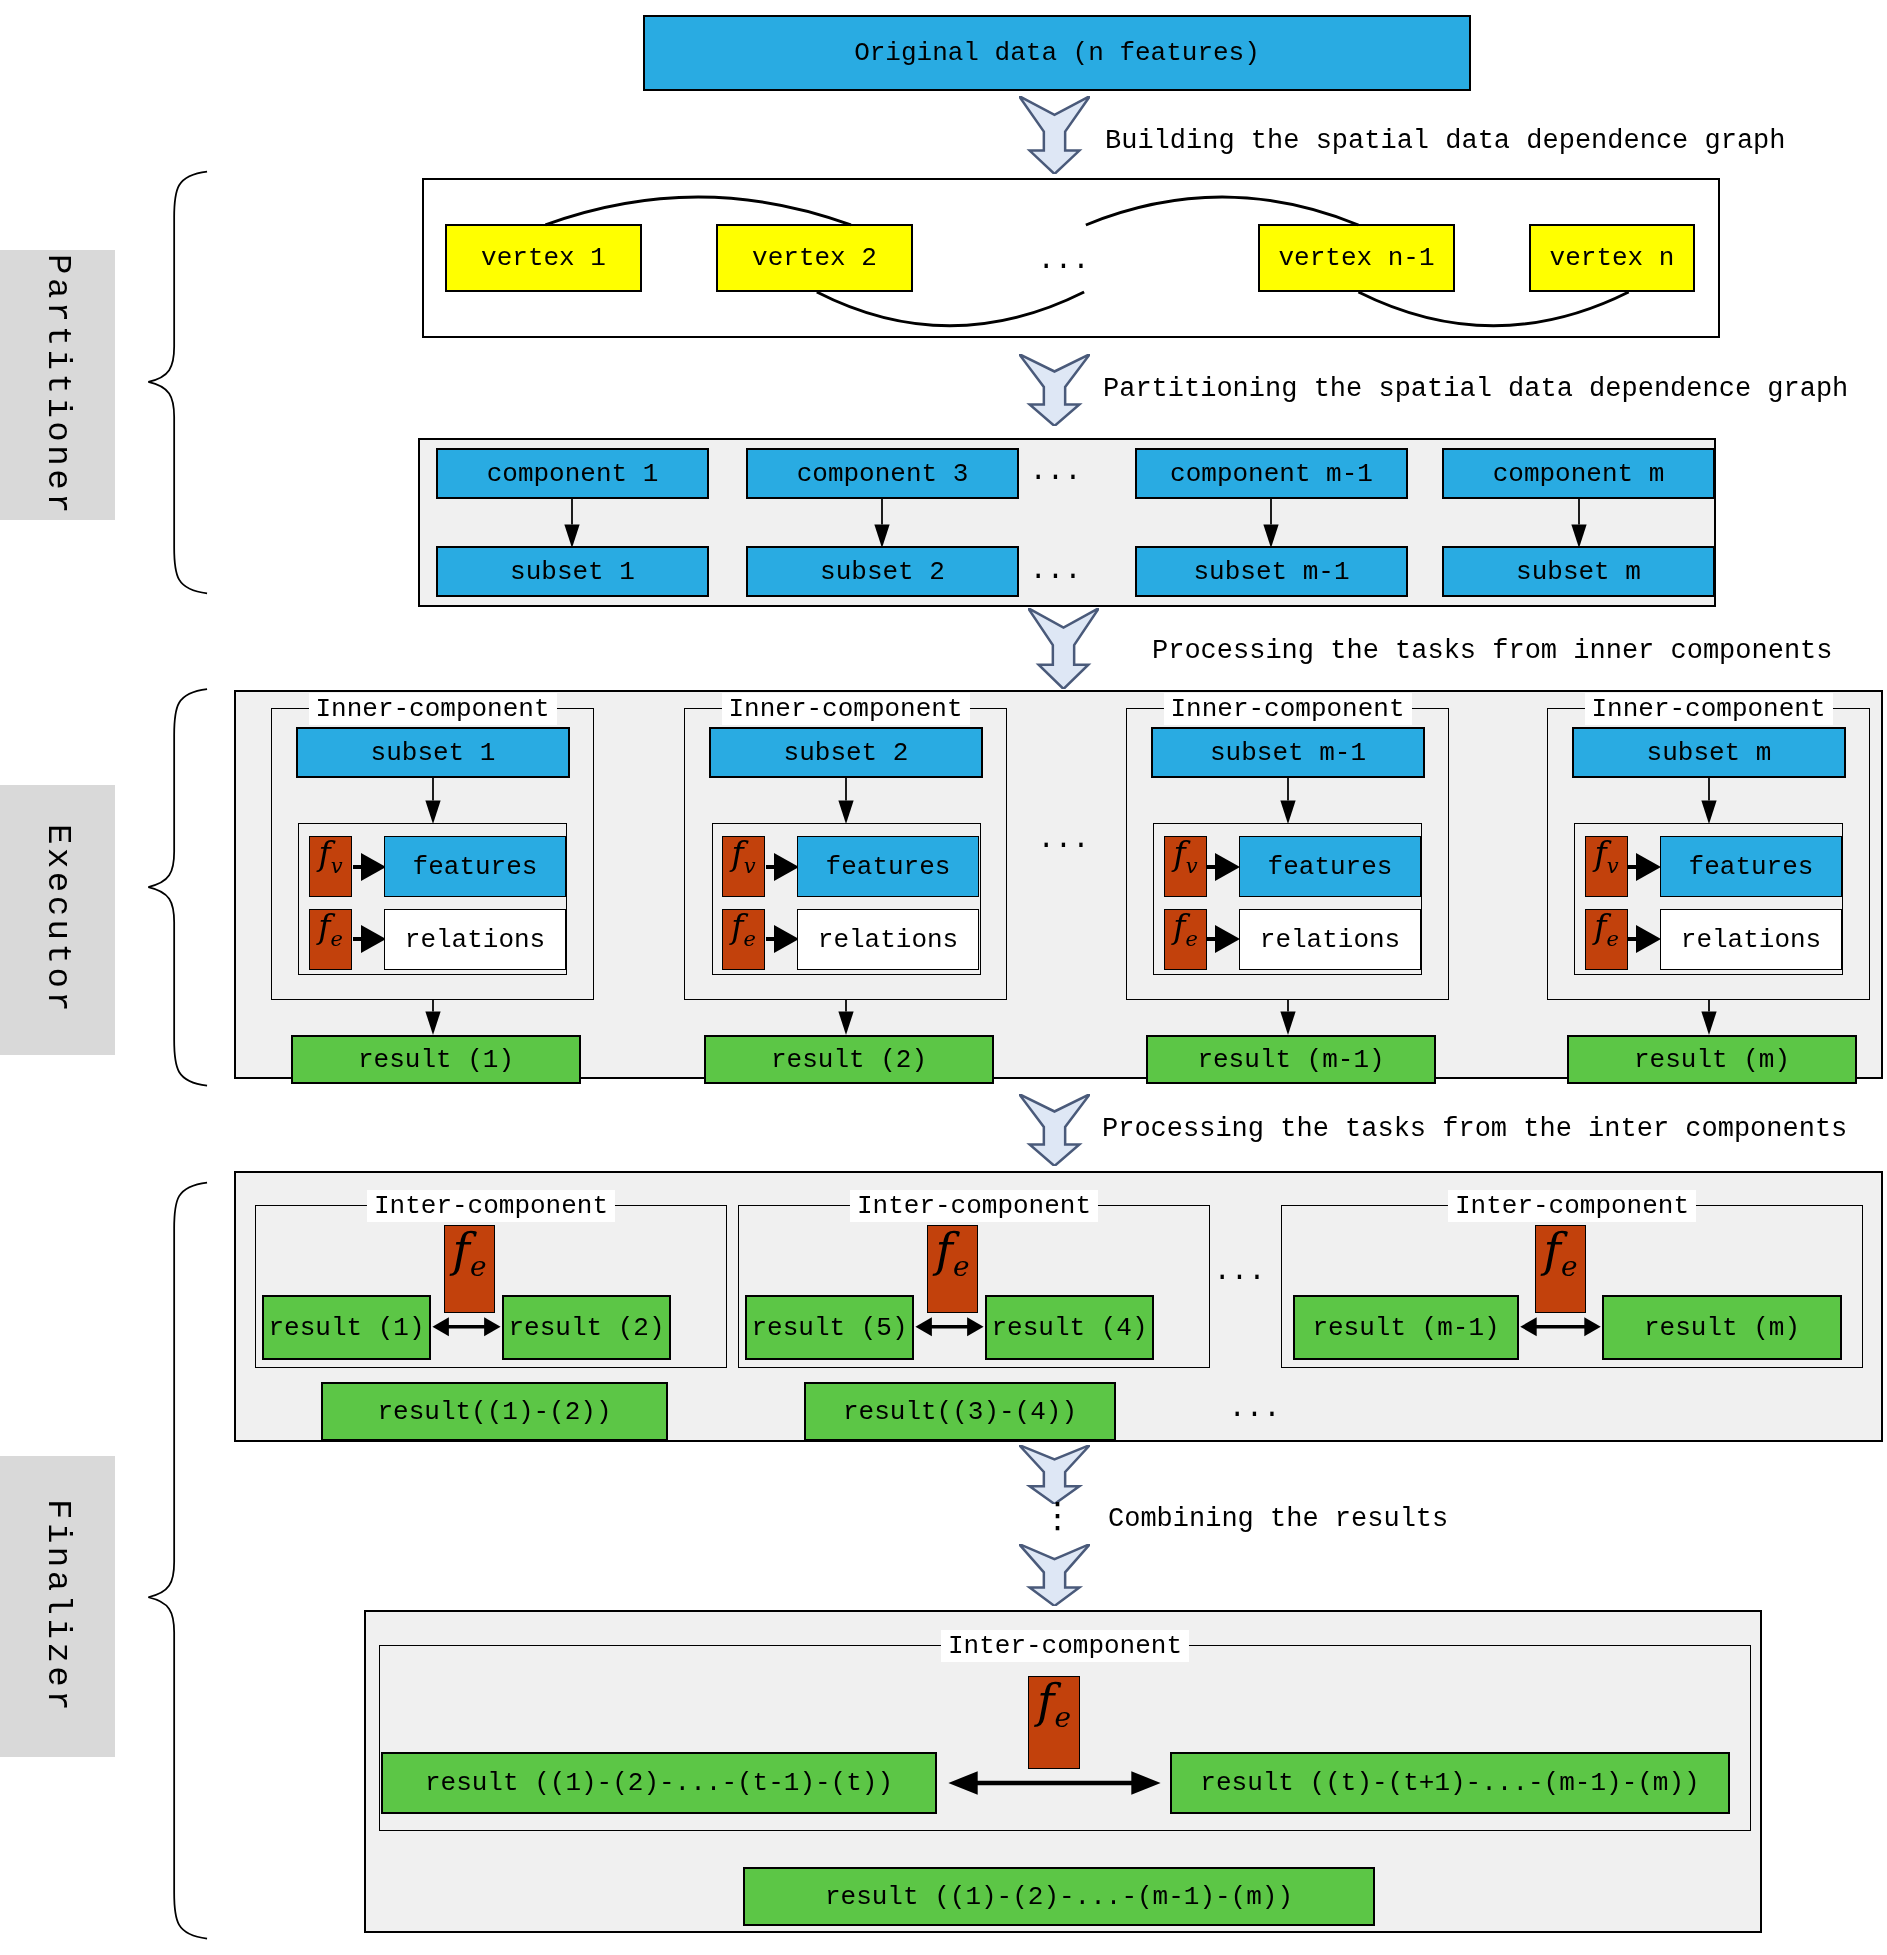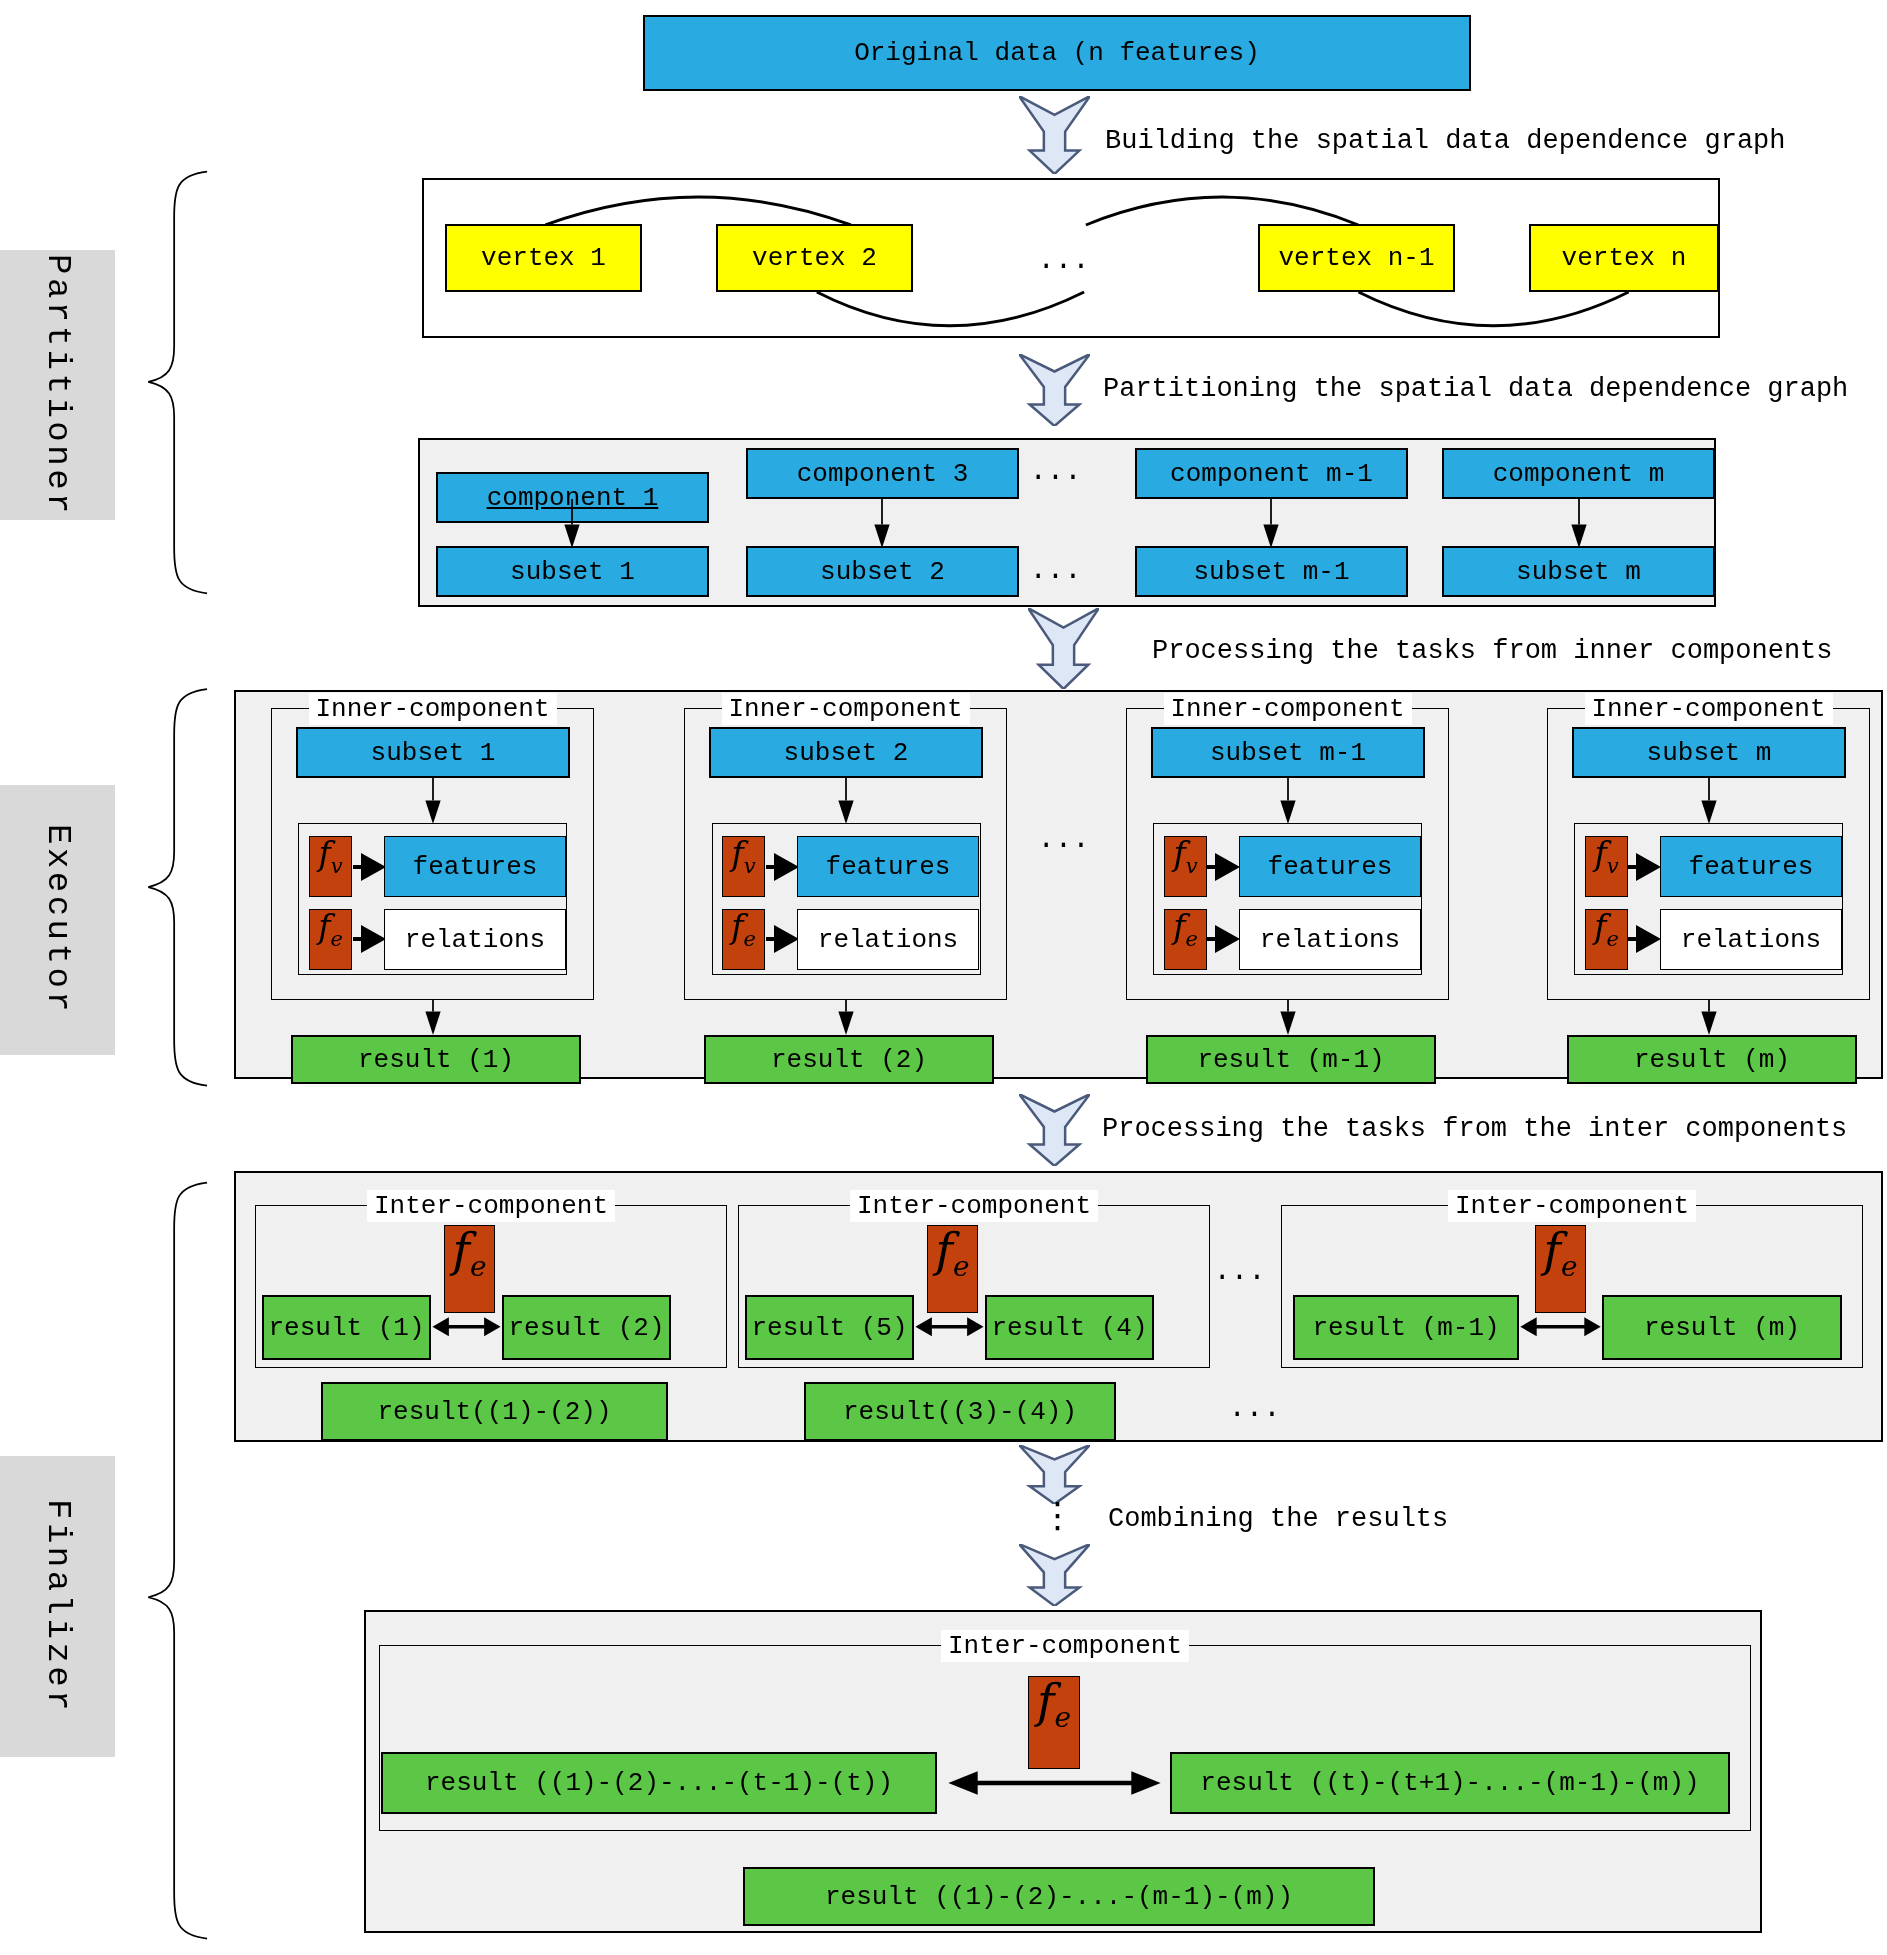--- a/index.html
+++ b/index.html
@@ -88,34 +88,34 @@
   <div class="abs box yellow" style="left:445px;top:224px;width:197px;height:68px;">
     <span>vertex 1</span>
   </div>
   <div class="abs box yellow" style="left:716px;top:224px;width:197px;height:68px;">
     <span>vertex 2</span>
   </div>
   <div class="dots" style="left:1037px;top:246px;">...</div>
   <div class="abs box yellow" style="left:1258px;top:224px;width:197px;height:68px;">
     <span>vertex n-1</span>
   </div>
-  <div class="abs box yellow" style="left:1529px;top:224px;width:190px;height:68px;">
+  <div class="abs box yellow" style="left:1529px;top:224px;width:166px;height:68px;">
     <span>vertex n</span>
   </div>
 
   <div class="fat-arrow" style="left:1019px;top:354px;width:71px;height:72px;">
     <svg viewBox="0 0 120 140" preserveAspectRatio="none">
         <polygon vector-effect="non-scaling-stroke" points="0,0 60,34 120,0 78,64 78,98 102,98 60,140 18,98 42,98 42,64"></polygon>
       </svg>
   </div>
   <div class="steplbl" style="left:1103px;top:374px;">Partitioning the spatial data dependence graph</div>
 
   <div class="abs panel" style="left:418px;top:438px;width:1298px;height:169px;"></div>
 
-  <div class="abs box blue" style="left:436px;top:472px;width:273px;height:51px;text-decoration:underline;">
+  <div class="abs box blue" style="left:436px;top:448px;width:273px;height:51px;">
       <span>component 1</span>
     </div>
   <div class="abs box blue" style="left:746px;top:448px;width:273px;height:51px;">
       <span>component 3</span>
     </div>
   <div class="dots" style="left:1029px;top:457px;">...</div>
   <div class="abs box blue" style="left:1135px;top:448px;width:273px;height:51px;">
       <span>component m-1</span>
     </div>
   <div class="abs box blue" style="left:1442px;top:448px;width:273px;height:51px;">

